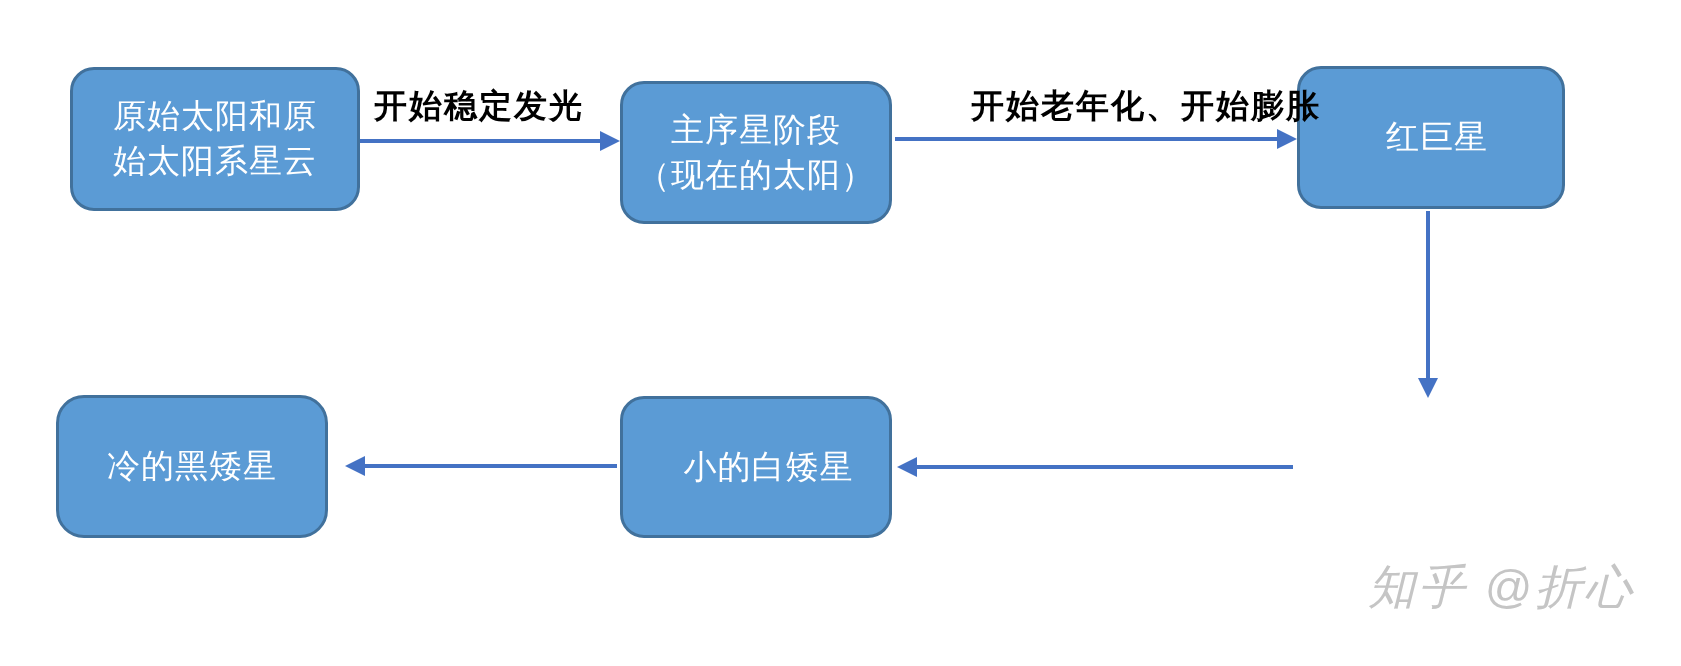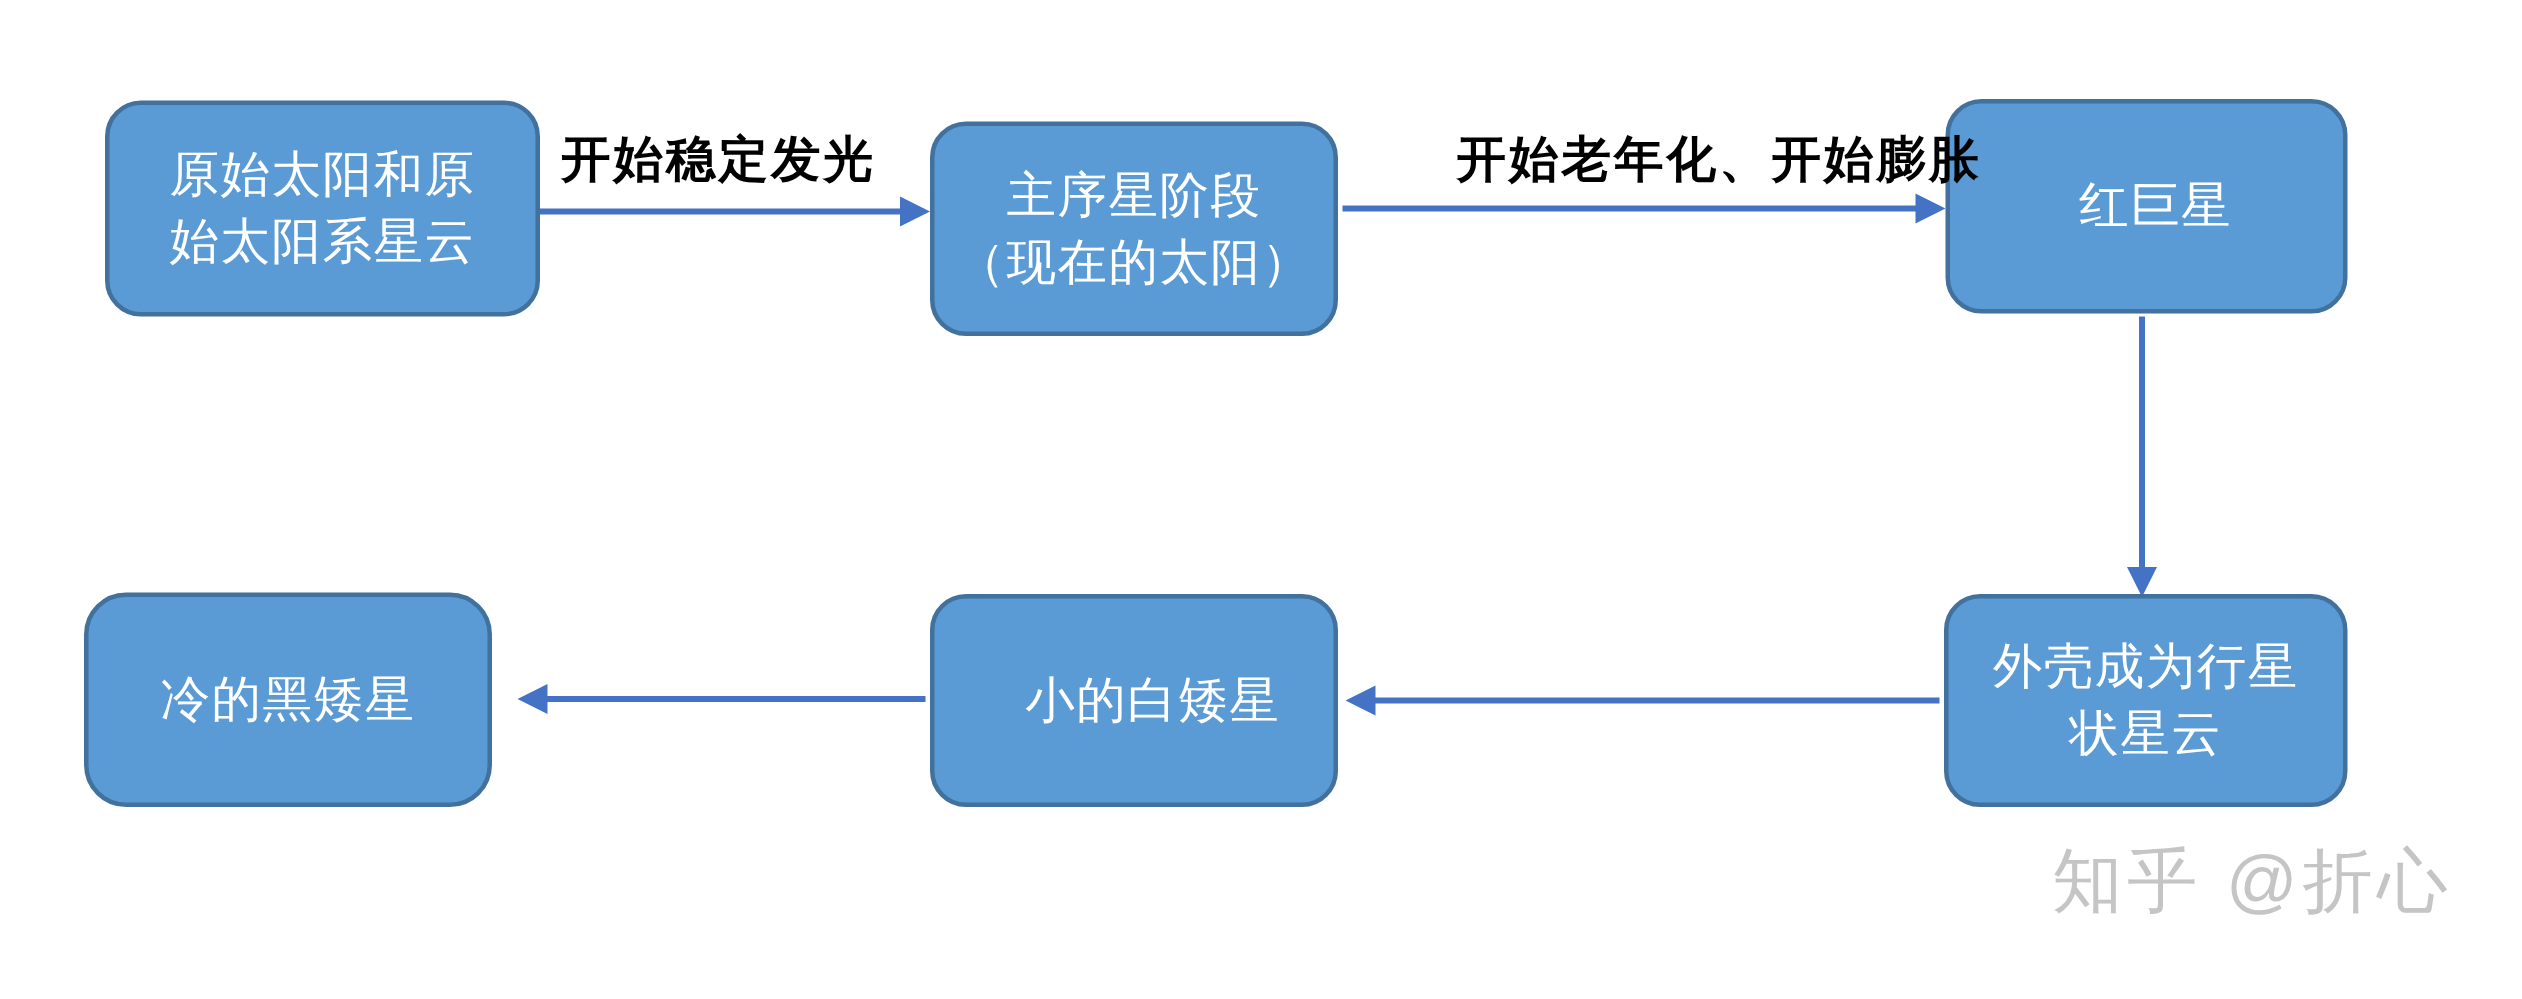--- a/index.html
+++ b/index.html
@@ -60,20 +60,21 @@
   .watermark {
     position: absolute;
     left: 1368px;
     top: 556px;
     width: 300px;
     color: #c5c5c5;
     font-size: 47px;
     letter-spacing: 3px;
     font-family: "Liberation Sans", sans-serif;
     white-space: nowrap;
+    font-style: italic;
   }
 </style>
 </head>
 <body>
 
 <div class="canvas">
 
   <svg class="edges-svg" viewBox="0 0 1681 666" xmlns="http://www.w3.org/2000/svg">
 
     <g>
@@ -103,22 +104,20 @@
   </svg>
 
   <div class="node node-protosun">原始太阳和原
 始太阳系星云</div>
 
   <div class="node node-main-sequence">主序星阶段
 （现在的太阳）</div>
 
   <div class="node node-red-giant">红巨星</div>
 
-  <div class="node node-planetary-nebula">外壳成为行星
-状星云</div>
 
   <div class="node node-white-dwarf">小的白矮星</div>
 
   <div class="node node-black-dwarf">冷的黑矮星</div>
 
   <div class="edge-label edge-label-ignite">开始稳定发光</div>
 
   <div class="edge-label edge-label-aging">开始老年化、开始膨胀</div>
 
   <div class="watermark">知乎 @折心</div>

